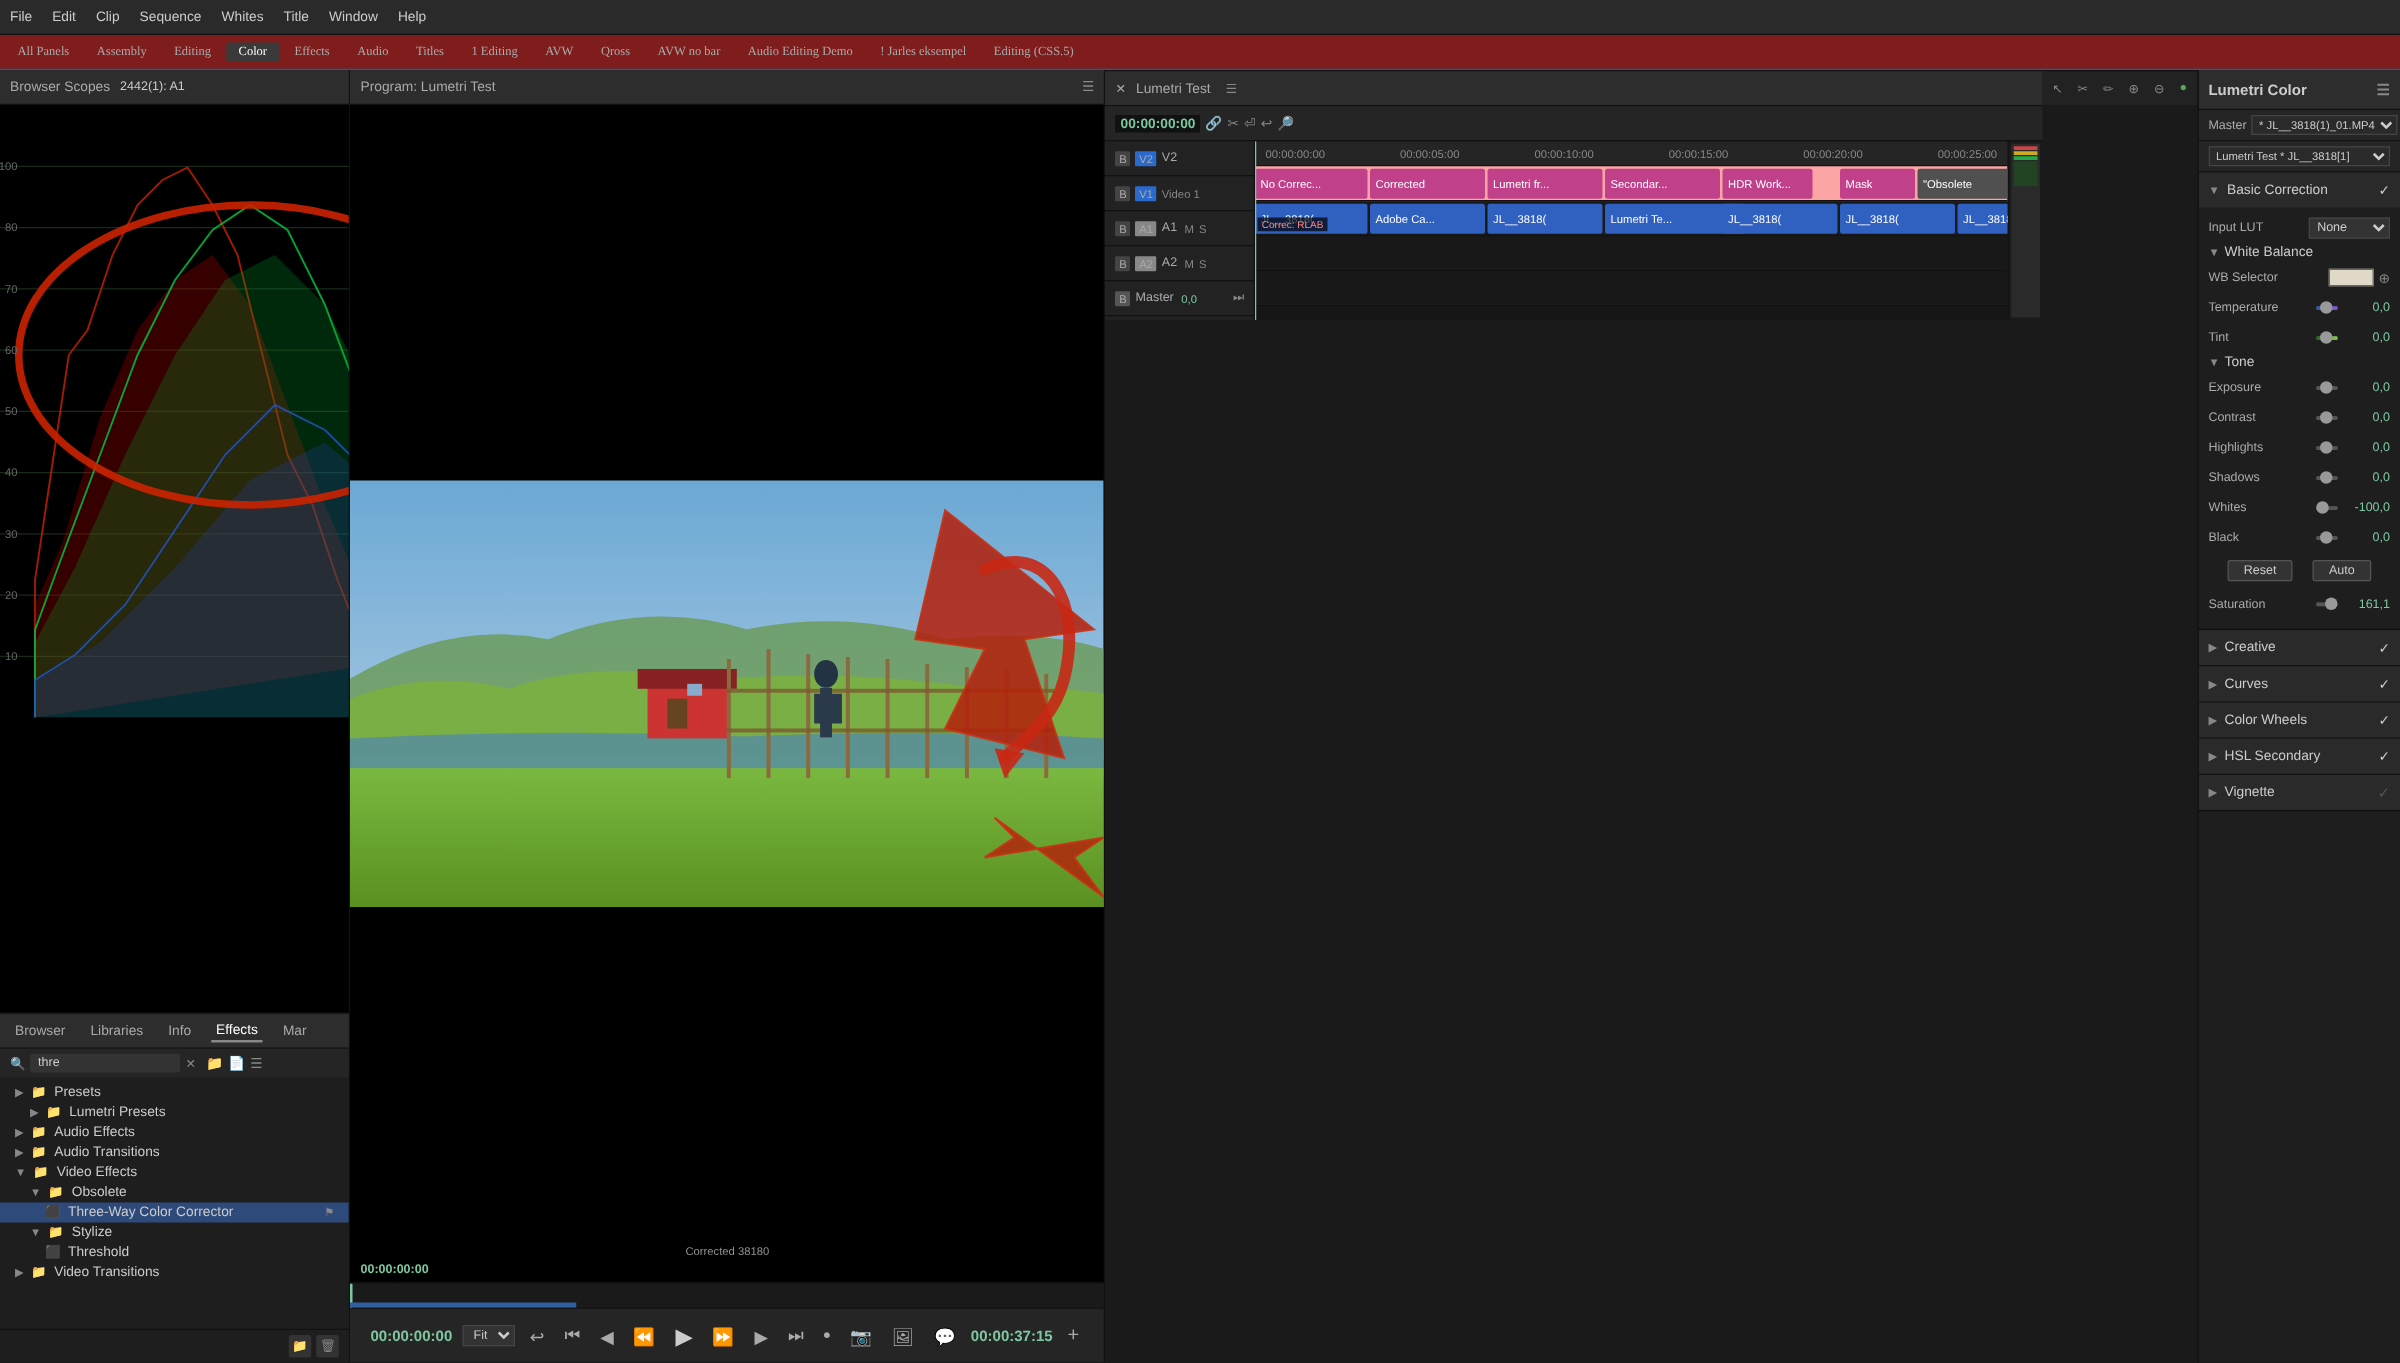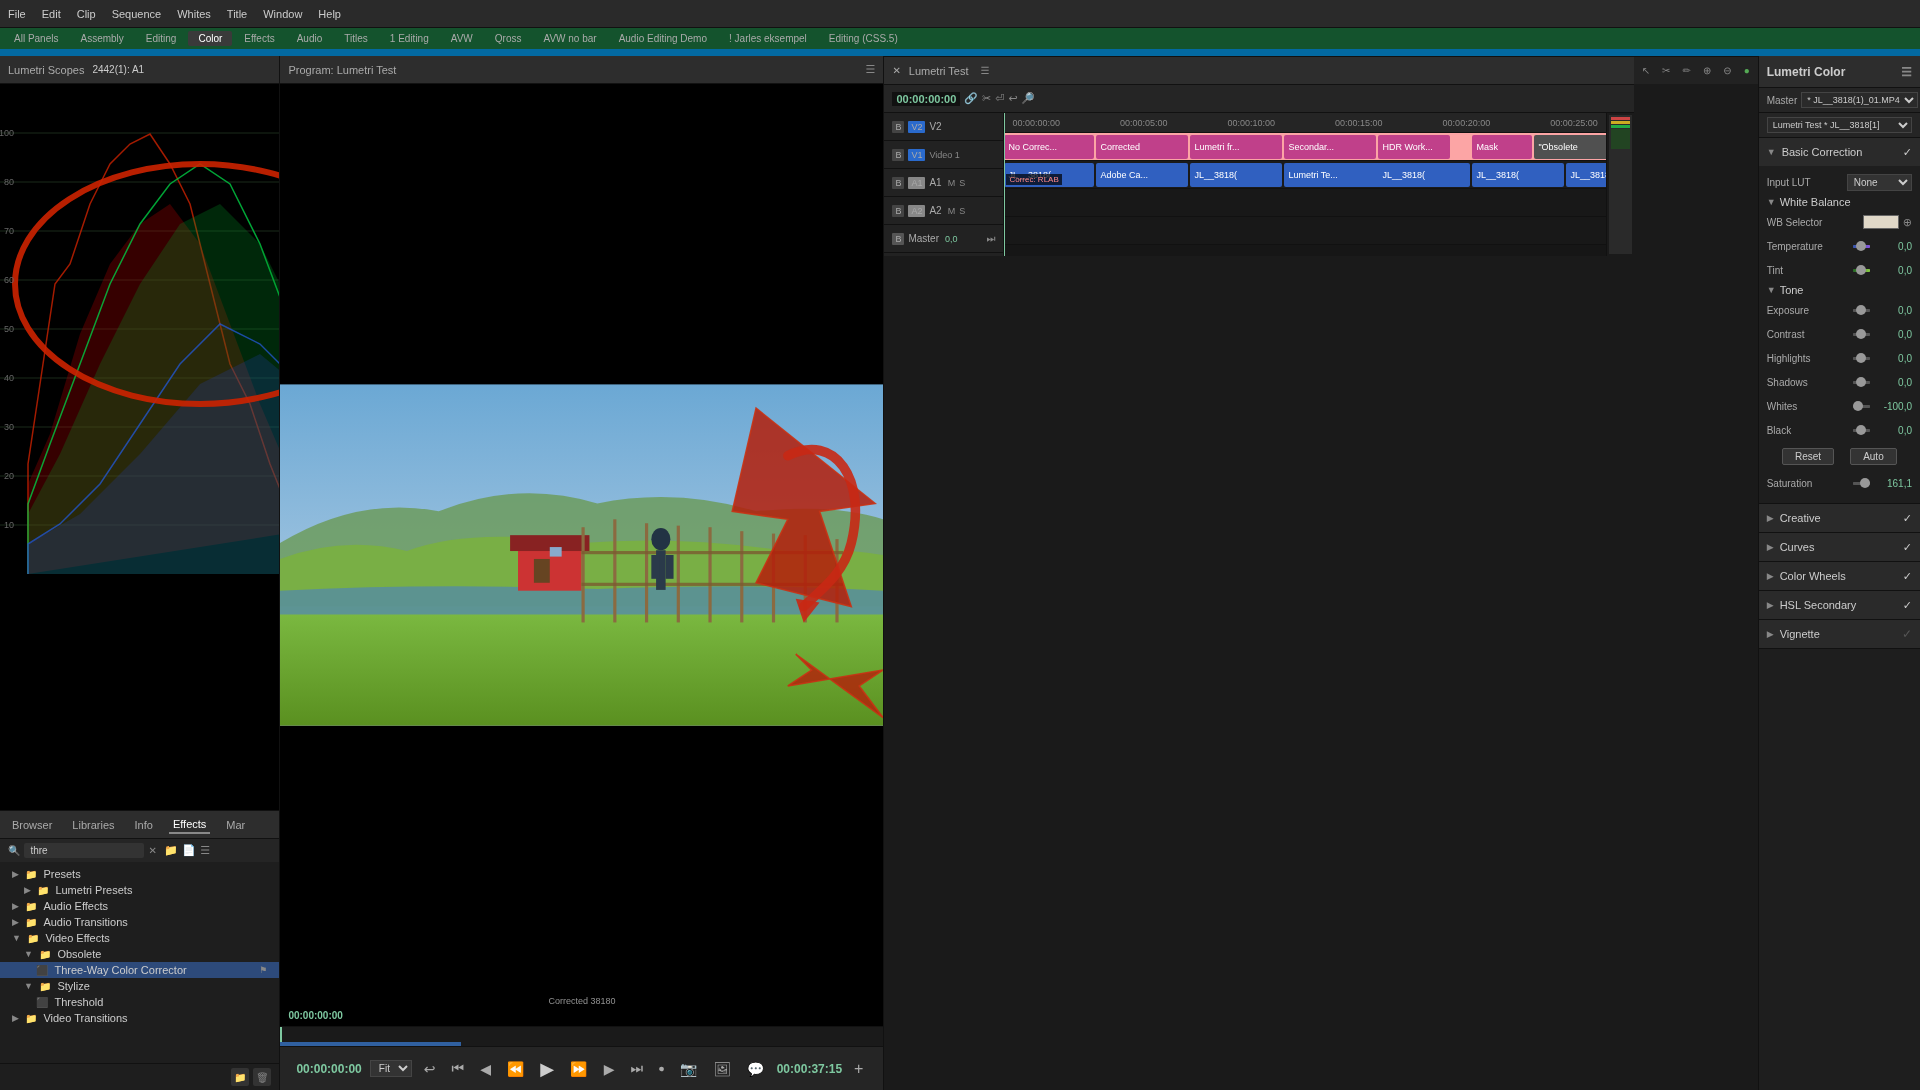--- a/index.html
+++ b/index.html
@@ -3,21 +3,21 @@
   <meta charset="utf-8">
   <style>
     * { margin: 0; padding: 0; box-sizing: border-box; }
     body { background: #1a1a1a; color: #ccc; font-family: Arial, sans-serif; font-size: 11px; width: 1920px; height: 1090px; overflow: hidden; }
 
     
     .menu-bar { display: flex; align-items: center; height: 28px; background: #2a2a2a; border-bottom: 1px solid #111; padding: 0 8px; gap: 16px; }
     .menu-bar span { color: #ccc; font-size: 11px; cursor: pointer; }
 
     
-    .workspace-tabs { display: flex; align-items: center; height: 28px; background: #14532d; border-bottom: 7px solid #0369a1; padding: 0 4px; gap: 2px; overflow: hidden; }
+    .workspace-tabs { display: flex; align-items: center; height: 28px; background: #7f1d1d; border-bottom: 1px solid #0369a1; padding: 0 4px; gap: 2px; overflow: hidden; font-family: Liberation Serif, serif; }
     .ws-tab { padding: 2px 10px; font-size: 10px; color: #aaa; cursor: pointer; border-radius: 2px; white-space: nowrap; }
     .ws-tab.active { background: #3a3a3a; color: #fff; }
 
     
     .main-layout { display: flex; height: calc(1090px - 56px); }
 
     
     .left-panel { width: 415px; background: #1e1e1e; border-right: 1px solid #111; display: flex; flex-direction: column; }
 
     
@@ -139,21 +139,21 @@
   <span class="ws-tab">Audio Editing Demo</span>
   <span class="ws-tab">! Jarles eksempel</span>
   <span class="ws-tab">Editing (CSS.5)</span>
 </div>
 
 <div class="main-layout">
 
   <div class="left-panel">
 
     <div class="scopes-header">
-      <span>Lumetri Scopes</span>
+      <span>Browser Scopes</span>
       <span style="color:#ccc; font-size:10px;">2442(1): A1</span>
     </div>
 
     <div class="scopes-canvas">
       <svg width="415" height="490" style="position:absolute;top:0;left:0;">
 
         <rect width="415" height="490" fill="#000"></rect>
 
         <line x1="0" y1="49" x2="415" y2="49" stroke="#1a2a1a" stroke-width="1"></line>
         <line x1="0" y1="98" x2="415" y2="98" stroke="#1a2a1a" stroke-width="1"></line>

